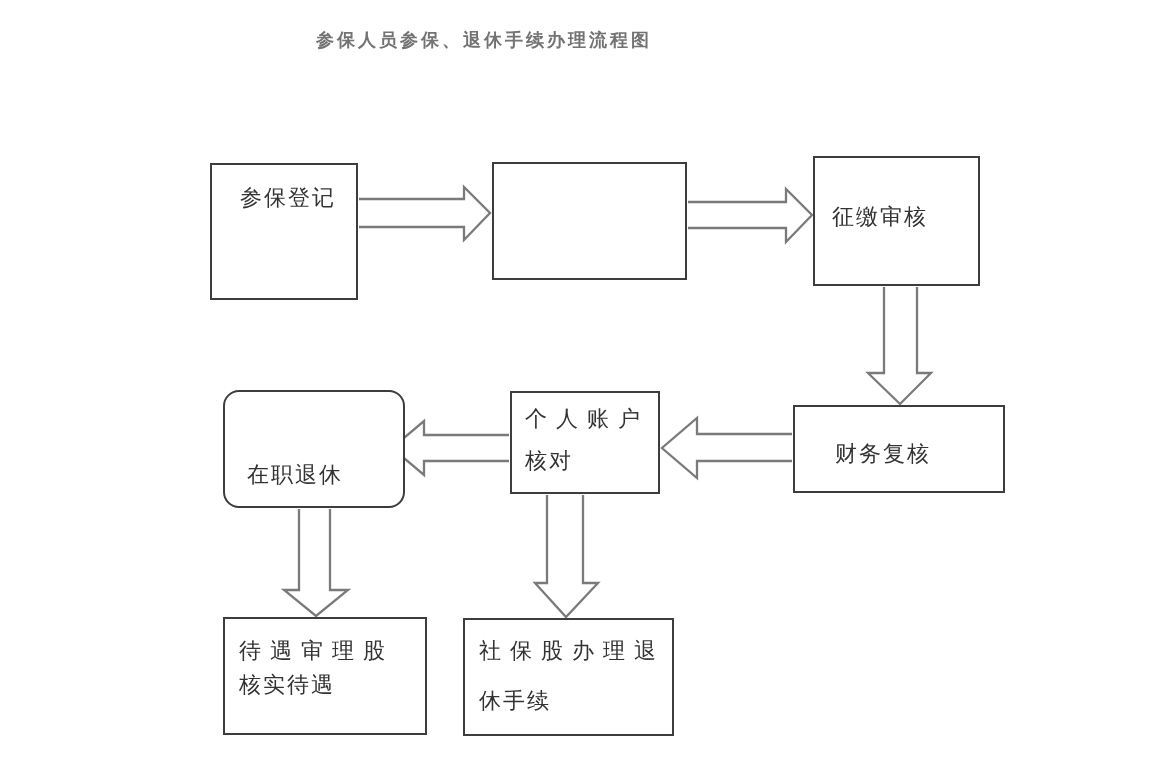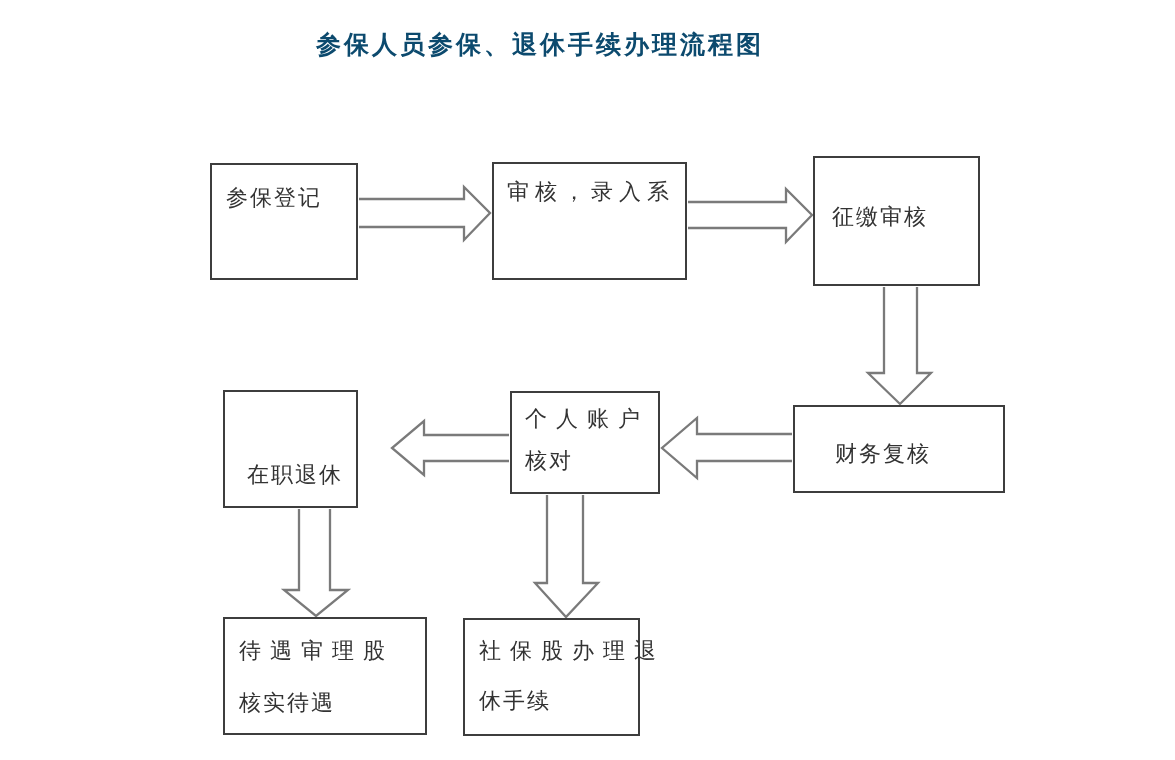--- a/index.html
+++ b/index.html
@@ -12,52 +12,52 @@
     position: relative;
     width: 1175px;
     height: 760px;
     background: #ffffff;
     overflow: hidden;
   }
   #chart-title {
     position: absolute;
     left: 316px;
     top: 28px;
-    font-size: 25px;
+    font-size: 18px;
     font-weight: bold;
     letter-spacing: 3px;
-    color: #0c4a6e;
+    color: #737373;
     white-space: nowrap;
   }
   .node {
     position: absolute;
     box-sizing: border-box;
     border: 2px solid #3d3d3d;
     background: #ffffff;
     color: #333333;
     font-size: 22px;
     line-height: 1;
     white-space: nowrap;
   }
   .node .ln { display: block; }
   .ls2  { letter-spacing: 2px; }
   .ls6  { letter-spacing: 6px; }
   .ls9  { letter-spacing: 9px; }
   
-  #n-register  { left: 210px; top: 163px; width: 148px; height: 117px; padding: 22px 0 0 14px; }
+  #n-register  { left: 210px; top: 163px; width: 148px; height: 137px; padding: 22px 0 0 28px; }
   #n-review    { left: 492px; top: 162px; width: 195px; height: 118px; padding: 17px 0 0 13px; }
   #n-review .ln + .ln { margin-top: 33px; }
   #n-collect   { left: 813px; top: 156px; width: 167px; height: 130px; padding: 48px 0 0 17px; }
   #n-finance   { left: 793px; top: 405px; width: 212px; height: 88px;  padding: 36px 0 12px 40px; }
   #n-account   { left: 510px; top: 391px; width: 150px; height: 103px; padding: 15px 0 0 13px; }
   #n-account .ln + .ln { margin-top: 20px; }
-  #n-retire    { left: 223px; top: 390px; width: 135px; height: 118px; padding: 72px 0 0 22px; }
+  #n-retire    { left: 223px; top: 390px; width: 182px; height: 118px; padding: 72px 0 0 22px; border-radius: 16px; }
   #n-benefit   { left: 223px; top: 617px; width: 204px; height: 118px; padding: 21px 0 0 14px; }
-  #n-benefit .ln + .ln { margin-top: 30px; }
-  #n-social    { left: 463px; top: 618px; width: 177px; height: 118px; padding: 20px 0 0 14px; }
+  #n-benefit .ln + .ln { margin-top: 12px; }
+  #n-social    { left: 463px; top: 618px; width: 211px; height: 118px; padding: 20px 0 0 14px; }
   #n-social .ln + .ln { margin-top: 28px; font-family: Liberation Serif, serif; }
   #arrow-layer {
     position: absolute;
     left: 0; top: 0;
     width: 1175px;
     height: 760px;
     pointer-events: none;
   }
   #arrow-layer path {
     fill: #ffffff;
@@ -80,21 +80,20 @@
     <path d="M 509 435 L 424 435 L 424 421 L 392 448 L 424 475 L 424 461 L 509 461" stroke="#7a7a7a"></path>
     <path d="M 299 509 L 299 590 L 284 590 L 316 616 L 348 590 L 330 590 L 330 509" stroke="#7a7a7a"></path>
     <path d="M 547 495 L 547 583 L 535 583 L 566 617 L 598 583 L 583 583 L 583 495" stroke="#7a7a7a"></path>
   </svg>
 
   <div class="node" id="n-register">
     <span class="ln ls2">参保登记</span>
   </div>
 
   <div class="node" id="n-review">
-    <span class="ln ls6">审核，录入系</span>
   </div>
 
   <div class="node" id="n-collect">
     <span class="ln ls2">征缴审核</span>
   </div>
 
   <div class="node" id="n-finance">
     <span class="ln ls2">财务复核</span>
   </div>
 

